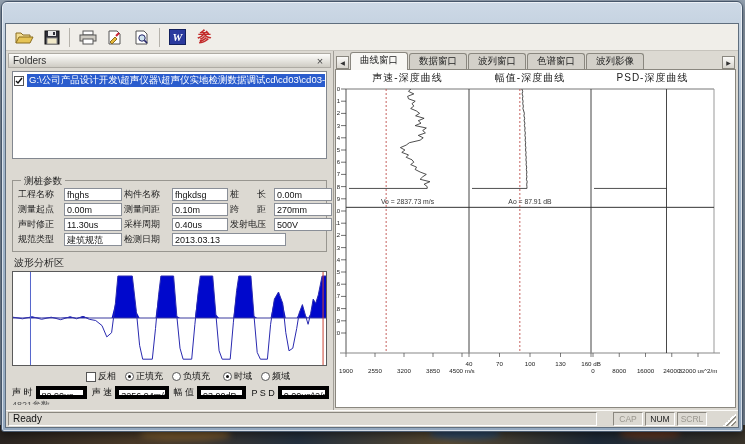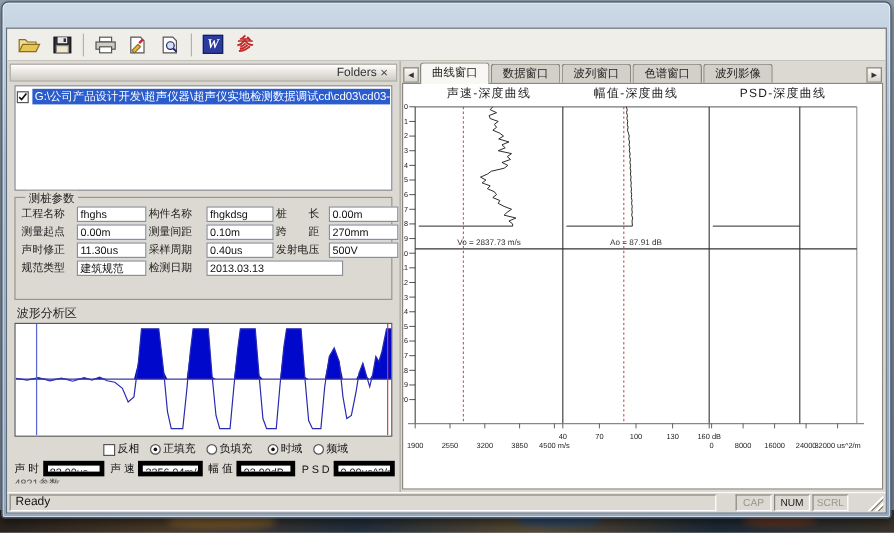--- a/index.html
+++ b/index.html
@@ -33,30 +33,30 @@
   .toolbar{height:27px;background:#f0eee9;border-bottom:1px solid #c6c3bc;display:flex;align-items:center;padding:1px 5px;flex:none;}
   .tbtn{width:27px;height:23px;display:flex;align-items:center;justify-content:center;border:1px solid transparent;}
   .tsep{width:1px;height:19px;background:#b5b2ab;margin:0 4px;display:block;}
   .wicon{width:17px;height:16px;background:#2b3a9e;border:1px solid #12205e;color:#fff;font-weight:bold;font-size:11px;display:flex;align-items:center;justify-content:center;font-family:"Liberation Serif","DejaVu Serif",serif;font-style:italic;}
   .picon{color:#c22a2a;font-size:14px;font-weight:bold;}
 
   .main{flex:1;display:flex;min-height:0;}
 
   
   .left-pane{width:328px;flex:none;background:#dcd9d2;border-right:1px solid #a09d96;padding:2px 2px 0 2px;display:flex;flex-direction:column;overflow:hidden;}
-  .pane-caption{height:15px;background:linear-gradient(#fdfdfb,#cfccc4);border:1px solid #aeaba4;display:flex;align-items:center;justify-content:flex-end;padding:0 4px;flex:none;}
+  .pane-caption{height:15px;background:linear-gradient(#fdfdfb,#cfccc4);border:1px solid #aeaba4;display:flex;align-items:center;justify-content:space-between;padding:0 4px;flex:none;}
   .pane-caption .cap-text{font-size:10px;color:#333;}
   .pane-close{font-size:11px;color:#444;line-height:10px;width:12px;text-align:center;cursor:default;}
   .listbox{height:88px;background:#fff;border:1px solid #82878f;margin:3px 4px 1px 4px;padding:2px 1px;overflow:hidden;flex:none;}
   .list-item{display:flex;align-items:center;gap:3px;height:13px;}
   .cbx{width:10px;height:10px;background:#fff;border:1px solid #555;display:inline-flex;align-items:center;justify-content:center;flex:none;}
   .cbx svg{display:block;}
   .li-label{font-size:9.5px;background:#2a5ccd;color:#fff;padding:0 2px;white-space:nowrap;overflow:hidden;max-width:300px;}
 
-  .groupbox{border:1px solid #989690;margin:4px 4px 0 4px;position:relative;padding:7px 4px 17px 5px;flex:none;}
+  .groupbox{border:1px solid #989690;margin:20px 4px 0 4px;position:relative;padding:7px 4px 3px 5px;flex:none;}
   .gb-title{position:absolute;top:-6px;left:8px;background:#dcd9d2;padding:0 3px;font-size:9.5px;color:#222;}
   .prow{display:grid;grid-template-columns:44px 58px 46px 56px 42px 58px;gap:2px;margin-bottom:2px;align-items:center;}
   .prow.prow4{grid-template-columns:44px 58px 46px 114px;}
   .plabel{font-size:9px;color:#222;white-space:nowrap;}
   .pfield{background:#fff;border:1px solid #8a8f98;height:13px;font-size:9px;line-height:12px;padding:0 2px;white-space:nowrap;overflow:hidden;color:#111;}
 
   .wave-title{font-size:10px;color:#222;margin:4px 6px 1px 6px;flex:none;}
   .wavebox{height:95px;margin:0 4px;background:#fff;border:1px solid #5a5a5a;position:relative;flex:none;overflow:hidden;}
 
   .controls-row{display:flex;align-items:center;gap:9px;padding-left:78px;margin-top:4px;font-size:9px;color:#111;flex:none;}

